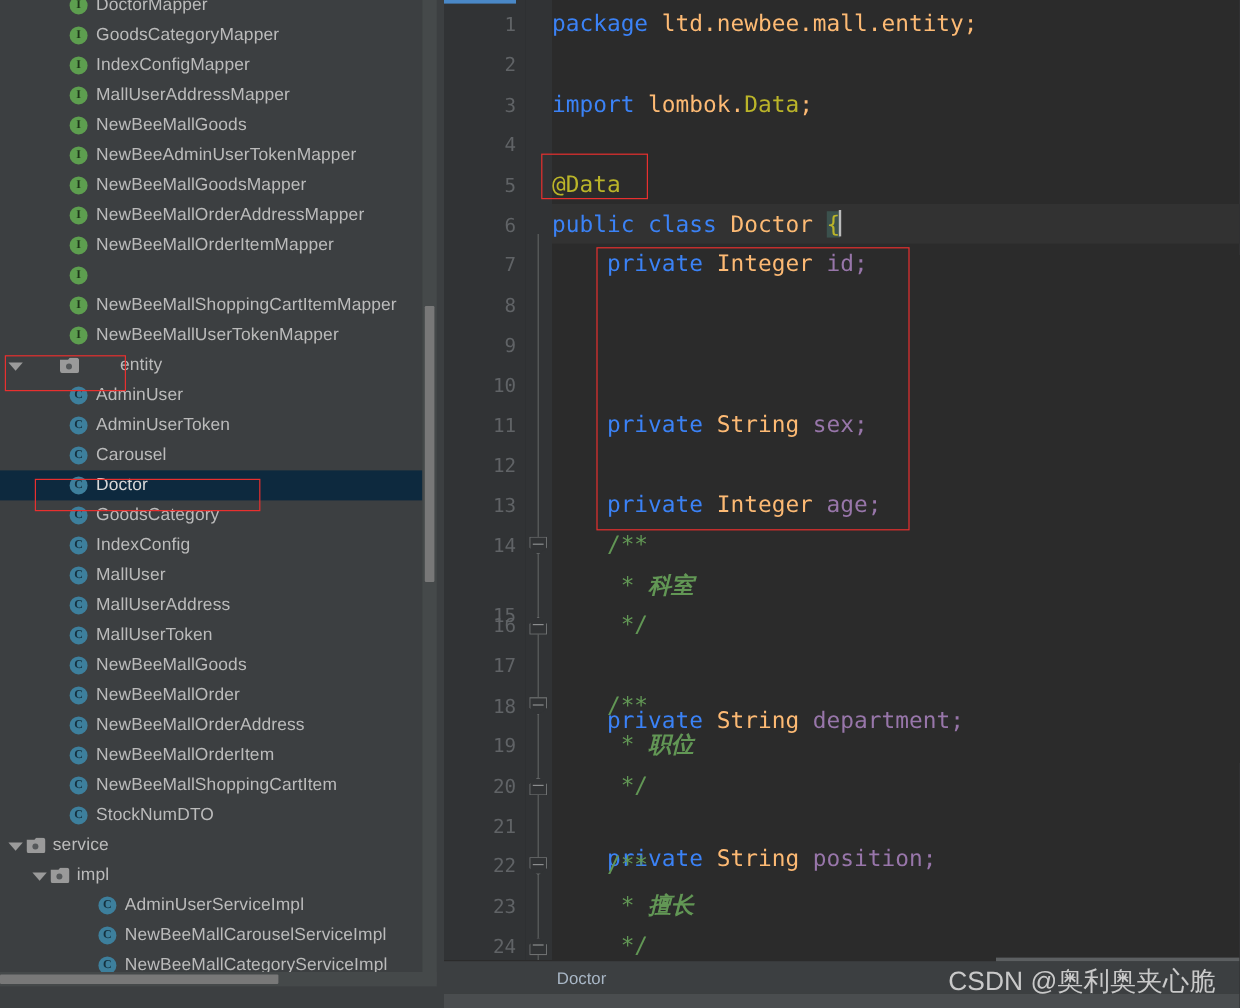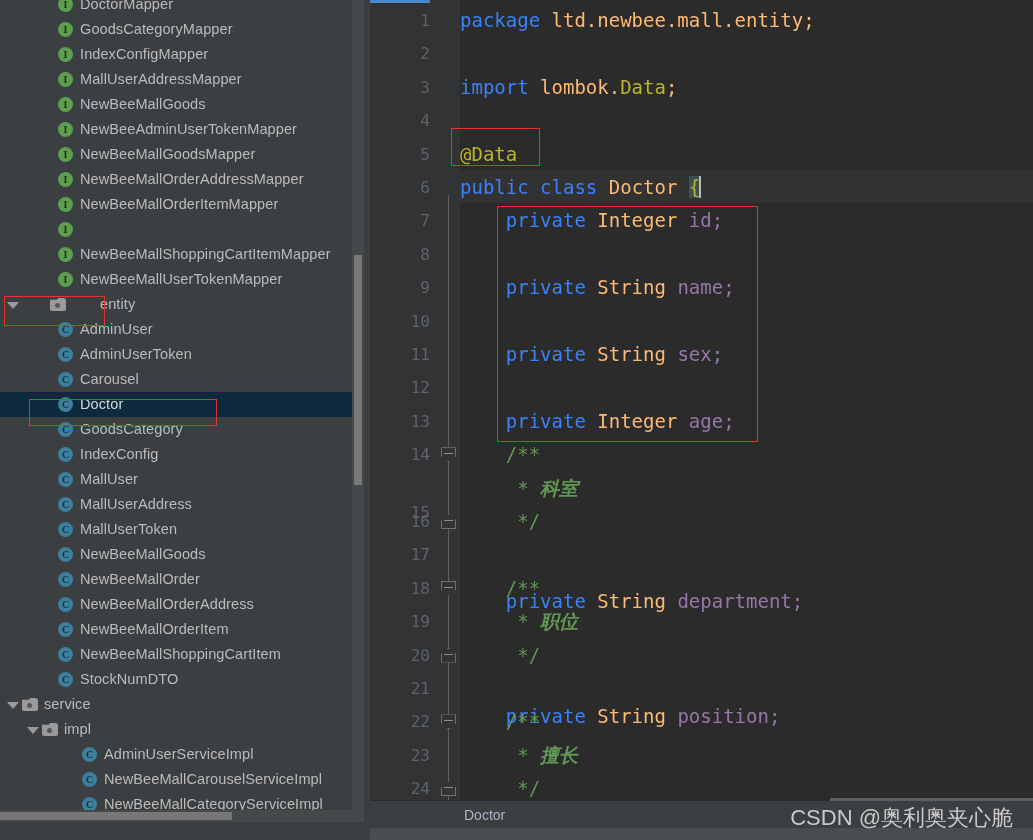--- a/index.html
+++ b/index.html
@@ -473,21 +473,20 @@
         <div class="fold-mark up" style="top: 781.2px;"></div>
       </div>
     <div id="code-area">
       <div id="caret-row"></div>
 
     <div class="cl" style="top: 4px;"><span class="kw">package</span><span> </span><span class="typ">ltd.newbee.mall.entity;</span></div>
         <div class="cl" style="top: 70.8px;"><span class="kw">import</span><span> </span><span class="typ">lombok.</span><span class="ann">Data</span><span class="typ">;</span></div>
         <div class="cl" style="top: 137.6px;"><span class="ann">@Data</span></div>
         <div class="cl" style="top: 171px;"><span class="kw">public</span><span> </span><span class="kw">class</span><span> </span><span class="typ">Doctor</span><span> </span><span class="ann brace-hl">{</span><span class="caret"></span></div>
         <div class="cl" style="top: 204.4px;"><span>    </span><span class="kw">private</span><span> </span><span class="typ">Integer</span><span> </span><span class="fld">id;</span></div>
-        <div class="cl" style="top: 271.2px;"><span>    </span><span class="kw">private</span><span> </span><span class="typ">String</span><span> </span><span class="fld">name;</span></div>
         <div class="cl" style="top: 338px;"><span>    </span><span class="kw">private</span><span> </span><span class="typ">String</span><span> </span><span class="fld">sex;</span></div>
         <div class="cl" style="top: 404.8px;"><span>    </span><span class="kw">private</span><span> </span><span class="typ">Integer</span><span> </span><span class="fld">age;</span></div>
         <div class="cl" style="top: 438.2px;"><span>    </span><span class="cmt">/**</span></div>
         <div class="cl" style="top: 471.6px;"><span>     </span><span class="cmt">*</span><span> </span><span class="cmt-i">科室</span></div>
         <div class="cl" style="top: 505px;"><span>     </span><span class="cmt">*/</span></div>
         <div class="cl" style="top: 538.4px; margin-top: 47px;"><span>    </span><span class="kw">private</span><span> </span><span class="typ">String</span><span> </span><span class="fld">department;</span></div>
         <div class="cl" style="top: 571.8px;"><span>    </span><span class="cmt">/**</span></div>
         <div class="cl" style="top: 605.2px;"><span>     </span><span class="cmt">*</span><span> </span><span class="cmt-i">职位</span></div>
         <div class="cl" style="top: 638.6px;"><span>     </span><span class="cmt">*/</span></div>
         <div class="cl" style="top: 672px; margin-top: 28px;"><span>    </span><span class="kw">private</span><span> </span><span class="typ">String</span><span> </span><span class="fld">position;</span></div>

